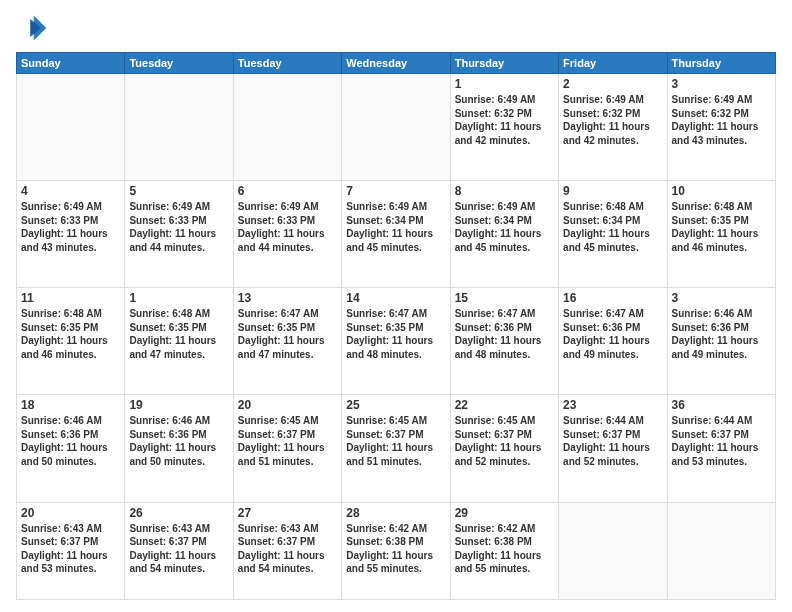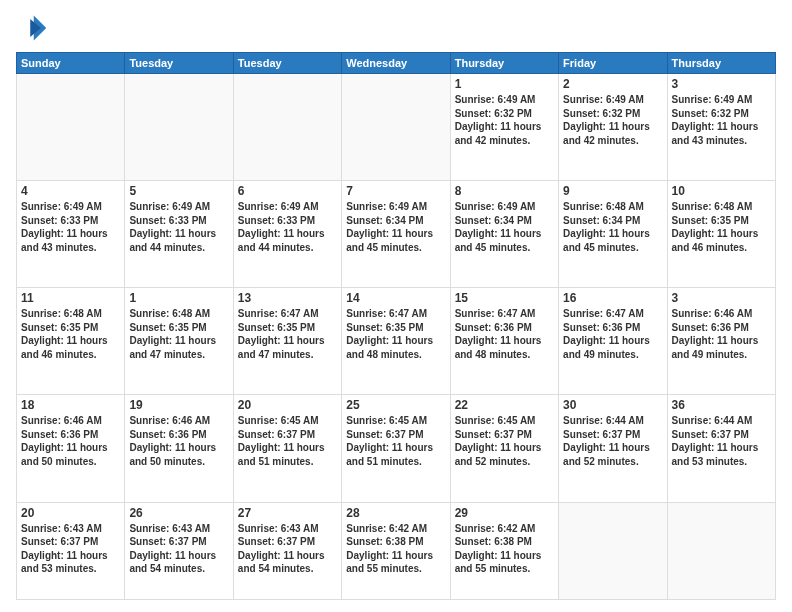--- a/index.html
+++ b/index.html
@@ -298,21 +298,21 @@
 and 51 minutes.</div>
           </td>
           <td>
             <span class="day-num">22</span>
             <div class="day-info" style="white-space: pre-line;">Sunrise: 6:45 AM
 Sunset: 6:37 PM
 Daylight: 11 hours
 and 52 minutes.</div>
           </td>
           <td>
-            <span class="day-num">30</span>
+            <span class="day-num">23</span>
             <div class="day-info" style="white-space: pre-line;">Sunrise: 6:44 AM
 Sunset: 6:37 PM
 Daylight: 11 hours
 and 52 minutes.</div>
           </td>
           <td>
             <span class="day-num">36</span>
             <div class="day-info" style="white-space: pre-line;">Sunrise: 6:44 AM
 Sunset: 6:37 PM
 Daylight: 11 hours

